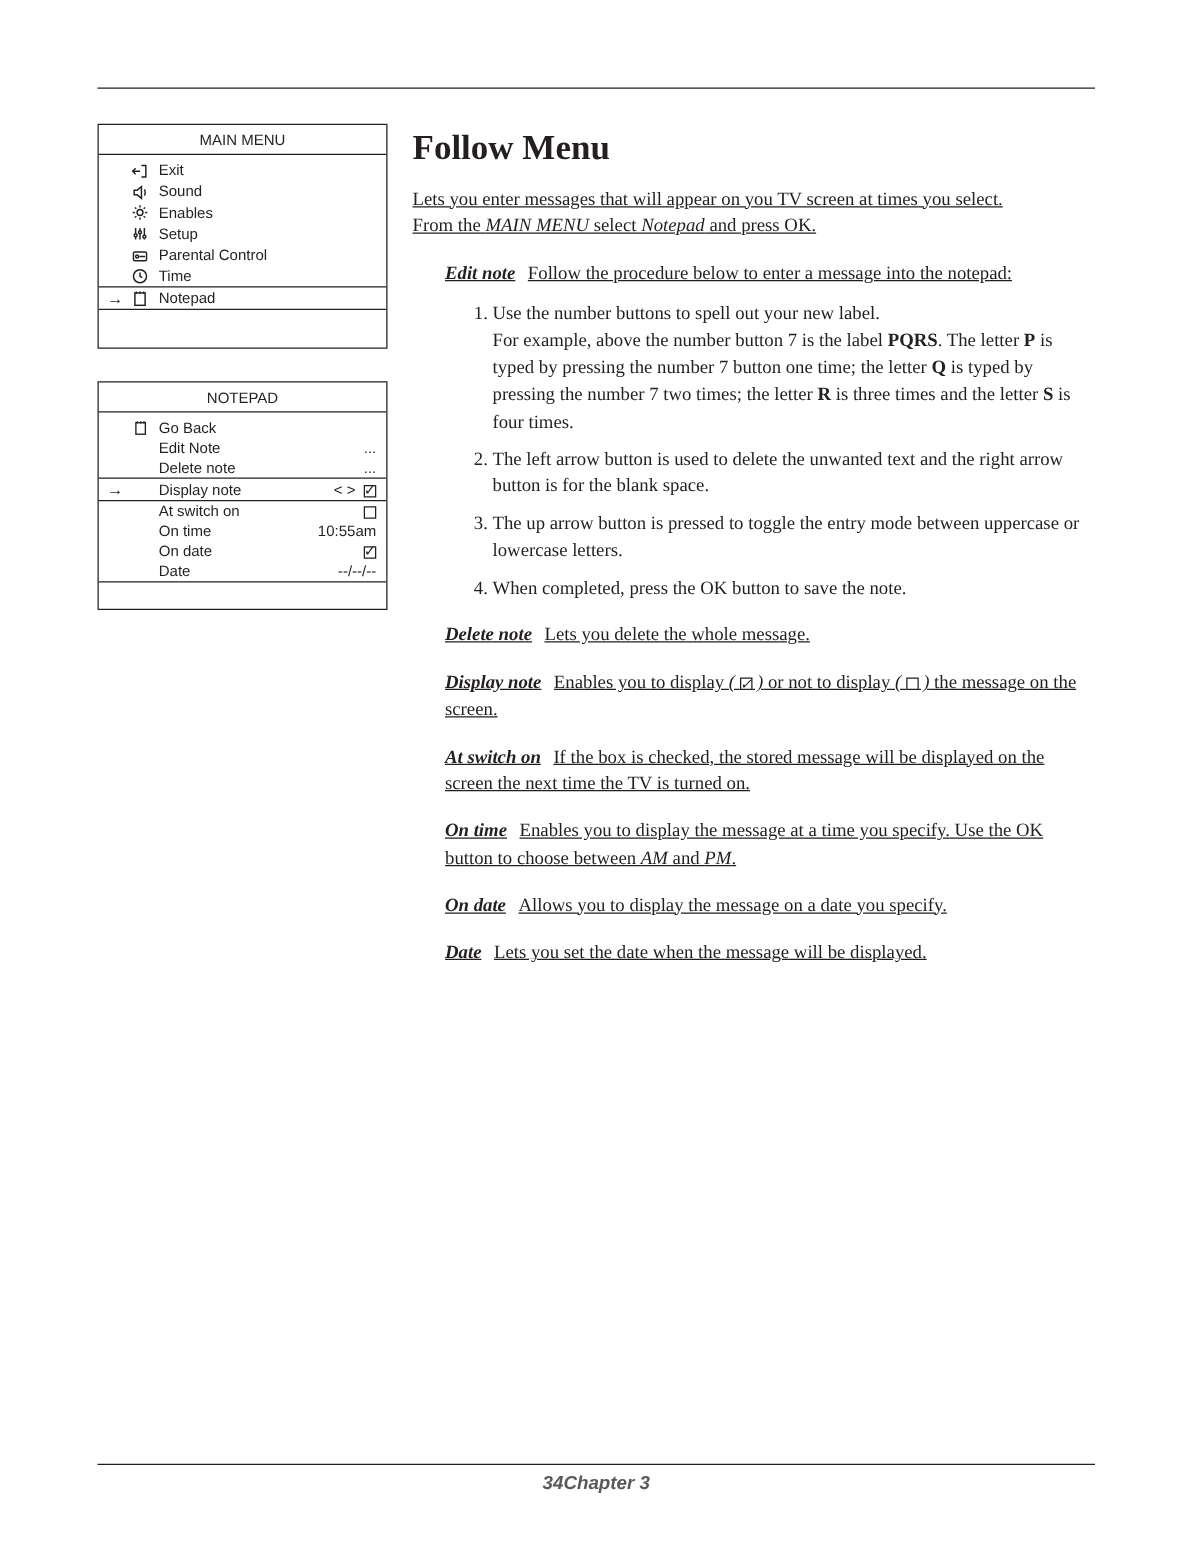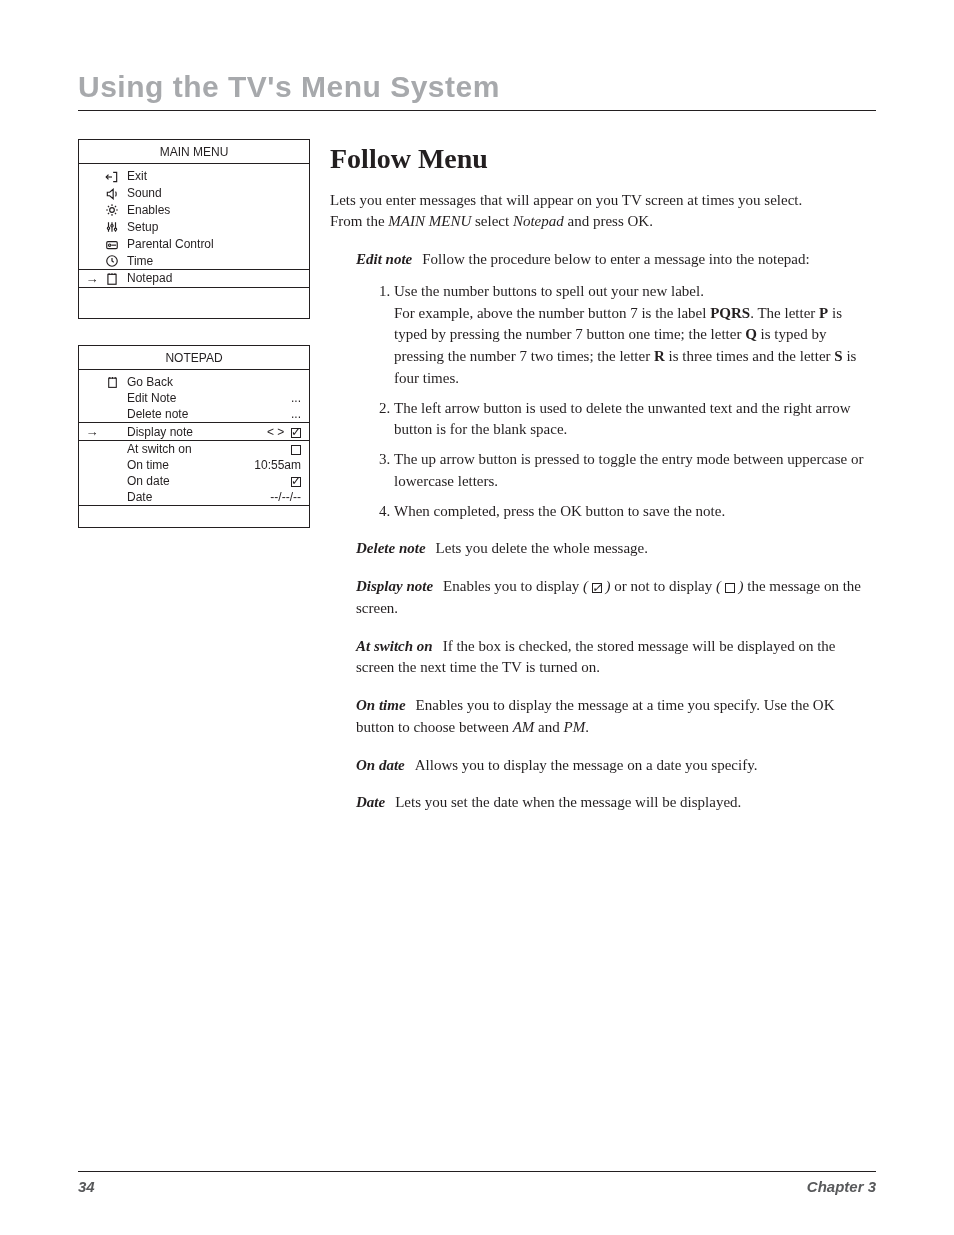--- a/index.html
+++ b/index.html
@@ -41,21 +41,21 @@
     flex: 1;
     font-size: 15px;
     line-height: 1.45;
   }
   .section-title {
     font-family: Georgia, serif;
     font-weight: bold;
     font-size: 28px;
     margin-bottom: 10px;
   }
-  .para { margin-bottom: 10px; }
+  .para { margin-bottom: 10px; text-decoration: underline; }
   .indent { margin-left: 26px; margin-top: 16px; }
   .term { font-weight: bold; font-style: italic; }
   .term-gap { display:inline-block; width:10px; }
   ol.steps {
     margin-left: 44px;
     padding-left: 20px;
     margin-bottom: 10px;
   }
   ol.steps li { margin-bottom: 8px; }
   .ital { font-style: italic; }
@@ -111,35 +111,34 @@
   .icon-svg2 { width:13px; height:13px; vertical-align:middle; }
 
   .footer {
     position: absolute;
     bottom: 40px;
     left: 78px;
     right: 78px;
     border-top: 1px solid #231f20;
     padding-top: 6px;
     display: flex;
-    justify-content: space-between;
+    justify-content: center;
     font-style: italic;
     font-weight: bold;
     font-size: 15px;
     font-family: Verdana, Arial, sans-serif;
     color:#58595b;
   }
   .cb { display:inline-block; width:10px; height:10px; border:1px solid #231f20; vertical-align:middle; position:relative; }
   .cb.checked::after { content:"✓"; position:absolute; top:-4px; left:-1px; font-size:12px; }
 </style>
 </head>
 <body>
 
 <div class="page">
-  <h1 class="chapter-title">Using the TV's Menu System</h1>
   <hr class="rule">
 
   <div class="columns">
     <div class="left-col">
 
       <div class="menu-box">
         <div class="menu-title">MAIN MENU</div>
         <div class="menu-body">
           <div class="top-pad"></div>
           <div class="menu-row">

